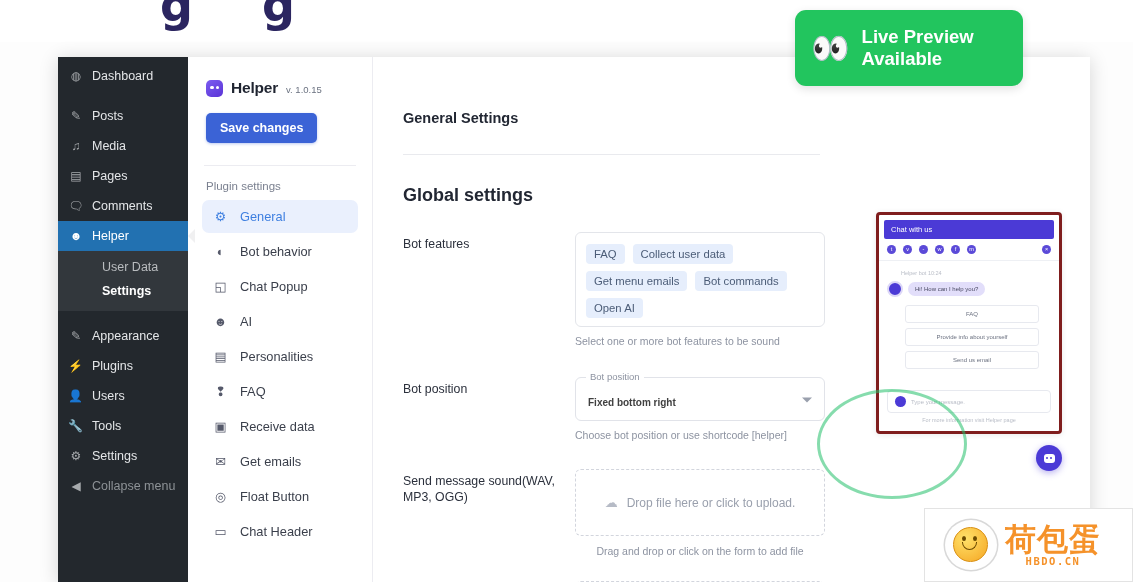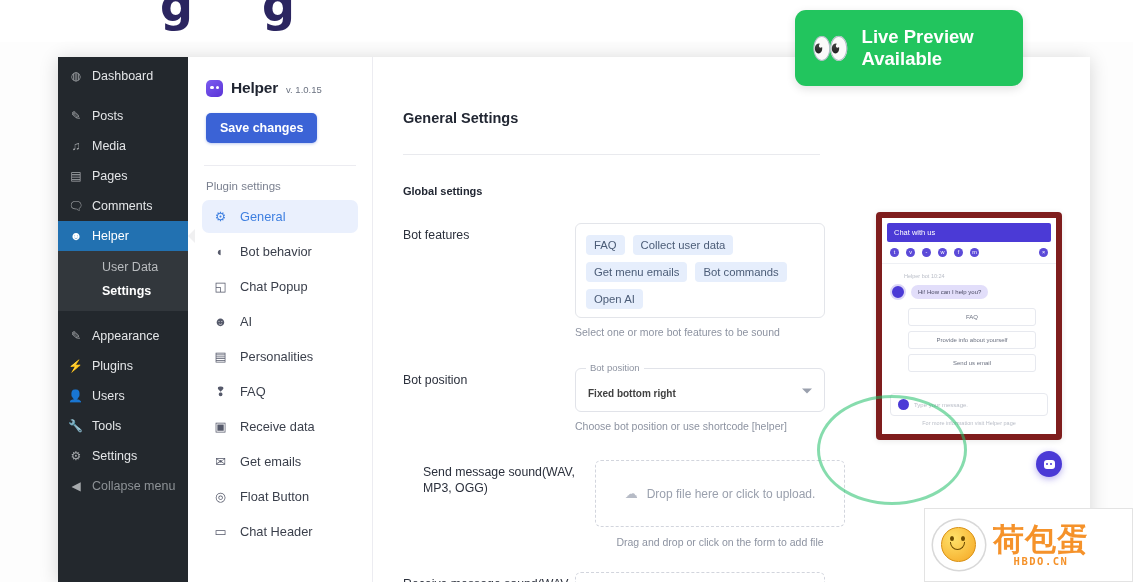--- a/index.html
+++ b/index.html
@@ -62,21 +62,21 @@
               margin-bottom: 2px; }
   .nav-item .nic { width: 17px; height: 17px; flex: none; display: flex;
                    align-items: center; justify-content: center; color: #55596a; }
   .nav-item.sel { background: #eaf0fd; color: #3e7fe0; }
   .nav-item.sel .nic { color: #3e7fe0; }
 
   
   .main { flex: 1; padding: 24px 30px 0 30px; position: relative; overflow: hidden; }
   .page-title { font-size: 14.5px; font-weight: 700; color: #222733; margin-top: 29px; }
   .title-rule { height: 1px; background: #e9eaee; margin: 28px 0 0 0; width: 417px; }
-  .section-title { font-size: 11px; font-weight: 700; color: #222733; margin-top: 30px; }
+  .section-title { font-size: 18px; font-weight: 700; color: #222733; margin-top: 30px; }
 
   .row { display: flex; margin-top: 26px; }
   .row-label { width: 172px; flex: none; font-size: 12.3px; color: #2b303c; line-height: 16px; padding-top: 4px; }
   .row-field { flex: 1; max-width: 250px; }
   .helper-text { font-size: 10.5px; color: #8d93a1; margin-top: 8px; }
 
   .chip-box { border: 1px solid #e3e5ea; border-radius: 6px; padding: 11px 10px 8px 10px;
               display: flex; flex-wrap: wrap; gap: 7px 8px; }
   .chip { background: #e6eefc; color: #4b5c77; font-size: 11.3px; border-radius: 4px;
           padding: 4px 8px; cursor: pointer; }
@@ -91,21 +91,21 @@
            border-right: 5px solid transparent; border-top: 5px solid #9aa0ad; }
 
   .dropzone { border: 1px dashed #d2d5dd; border-radius: 6px; height: 67px;
               display: flex; align-items: center; justify-content: center; gap: 9px;
               cursor: pointer; }
   .dz-text { font-size: 12px; color: #9aa0ad; }
   .dz-help { font-size: 10.5px; color: #8d93a1; margin-top: 9px; text-align: center; }
 
   
   .preview { position: absolute; right: 28px; top: 155px; width: 186px; }
-  .chat-win { background: #fff; border: 6px solid #7f1d1d; border-radius: 4px;
+  .chat-win { background: #fff; border: 3px solid #7f1d1d; border-radius: 4px;
               box-shadow: 0 1px 6px rgba(0,0,0,.09); overflow: hidden; }
   .chat-head { background: #4b3ad6; color: #fff; font-size: 7.5px; padding: 5px 7px;
                margin: 5px 5px 0 5px; border-radius: 2px; }
   .chat-social { display: flex; align-items: center; gap: 7px; padding: 6px 8px 6px 8px;
                  border-bottom: 1px solid #eef0f4; }
   .sdot { width: 9px; height: 9px; border-radius: 50%; background: #5b4ad8;
           display: flex; align-items: center; justify-content: center;
           color: #fff; font-size: 5.5px; line-height: 1; }
   .sdot.last { margin-left: auto; }
   .chat-body { padding: 9px 8px 6px 8px; }
@@ -136,21 +136,21 @@
 
   
   .badge { position: absolute; left: 795px; top: 10px; width: 228px; height: 76px;
            background: #22c55e; border-radius: 11px; display: flex; align-items: center;
            gap: 12px; padding: 0 16px; box-shadow: 0 3px 10px rgba(0,0,0,.12); }
   .badge-eyes { font-size: 31px; line-height: 1; }
   .badge-text { color: #fff; font-size: 18.5px; font-weight: 700; line-height: 22px; }
 
   .watermark { position: absolute; left: 924px; top: 508px; width: 209px; height: 74px;
                background: #fff; border: 1px solid #e3e3e3; display: flex;
-               align-items: center; gap: 8px; padding-left: 8px; }
+               align-items: center; gap: 8px; padding-left: 20px; }
   .wm-egg { width: 52px; height: 50px; flex: none; position: relative; }
   .wm-egg .white { position: absolute; inset: 0; background: #fefefe; border-radius: 50%;
                    box-shadow: 0 0 0 1.5px #d8d8d8; }
   .wm-egg .yolk { position: absolute; left: 8px; top: 7px; width: 35px; height: 35px;
                   border-radius: 50%; background: radial-gradient(circle at 35% 32%, #ffe169, #f5a623);
                   border: 1.5px solid #d98f10; }
   .wm-egg .eye { position: absolute; width: 4px; height: 5px; border-radius: 50%; background: #6b4a00; top: 16px; }
   .wm-egg .eye.l { left: 17px; } .wm-egg .eye.r { left: 28px; }
   .wm-egg .smile { position: absolute; left: 17px; top: 22px; width: 15px; height: 8px;
                    border: 1.5px solid #6b4a00; border-top: none; border-radius: 0 0 14px 14px; }
@@ -310,21 +310,21 @@
         <div class="row-field">
           <div class="select-wrap">
             <span class="select-legend">Bot position</span>
             <span class="select-value">Fixed bottom right</span>
             <span class="caret"></span>
           </div>
           <div class="helper-text">Choose bot position or use shortcode [helper]</div>
         </div>
       </div>
 
-      <div class="row" style="margin-top:28px;margin-left:20px;">
+      <div class="row" style="margin-top:28px;">
         <div class="row-label">Send message sound(WAV, MP3, OGG)</div>
         <div class="row-field">
           <div class="dropzone">
             <span style="font-size:13px;color:#b6bbc6;">☁</span>
             <span class="dz-text">Drop file here or click to upload.</span>
           </div>
           <div class="dz-help">Drag and drop or click on the form to add file</div>
         </div>
       </div>
 

